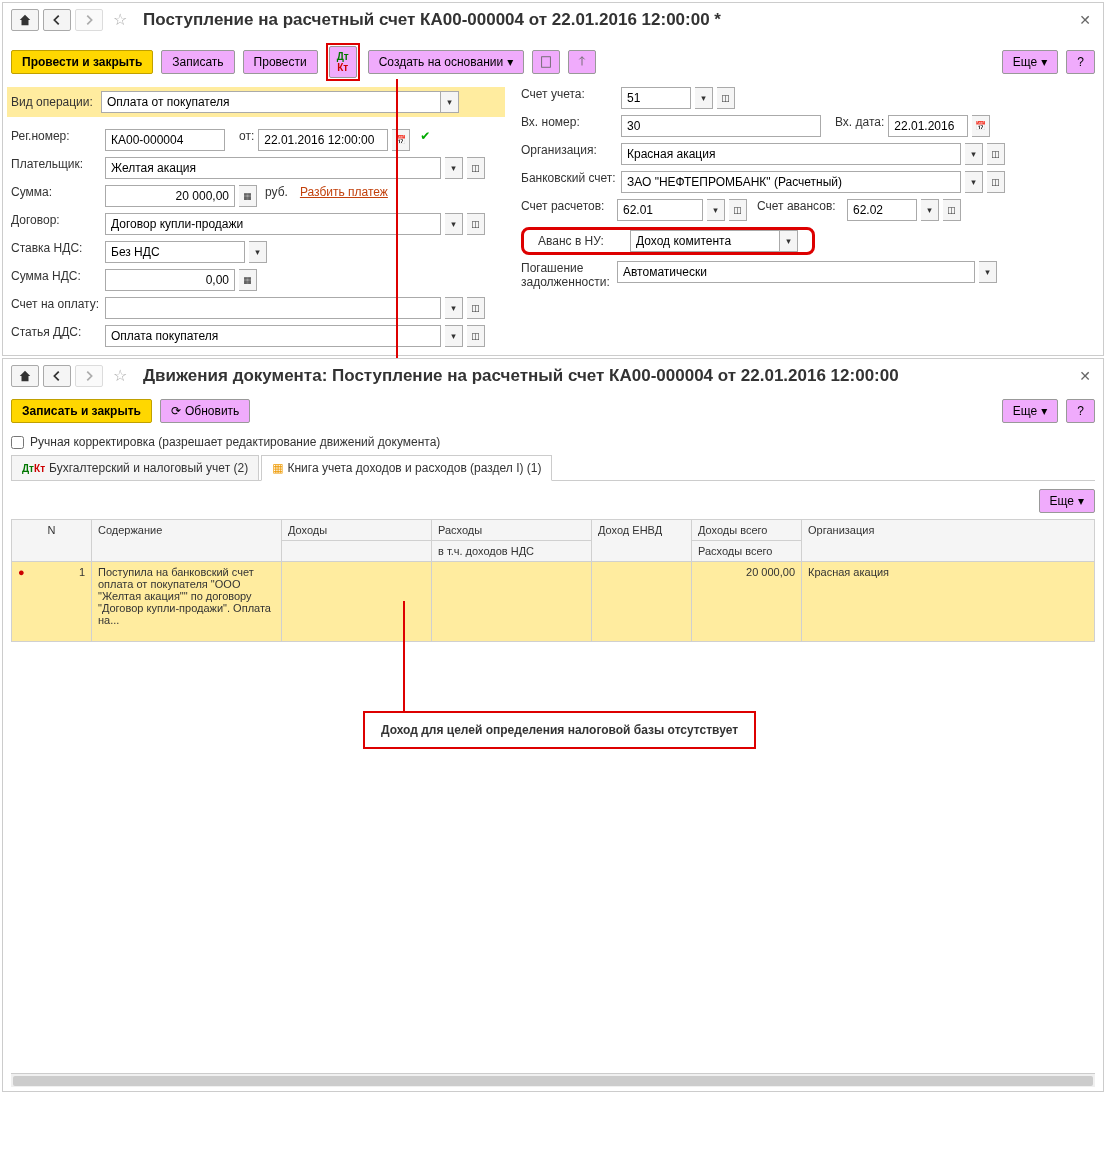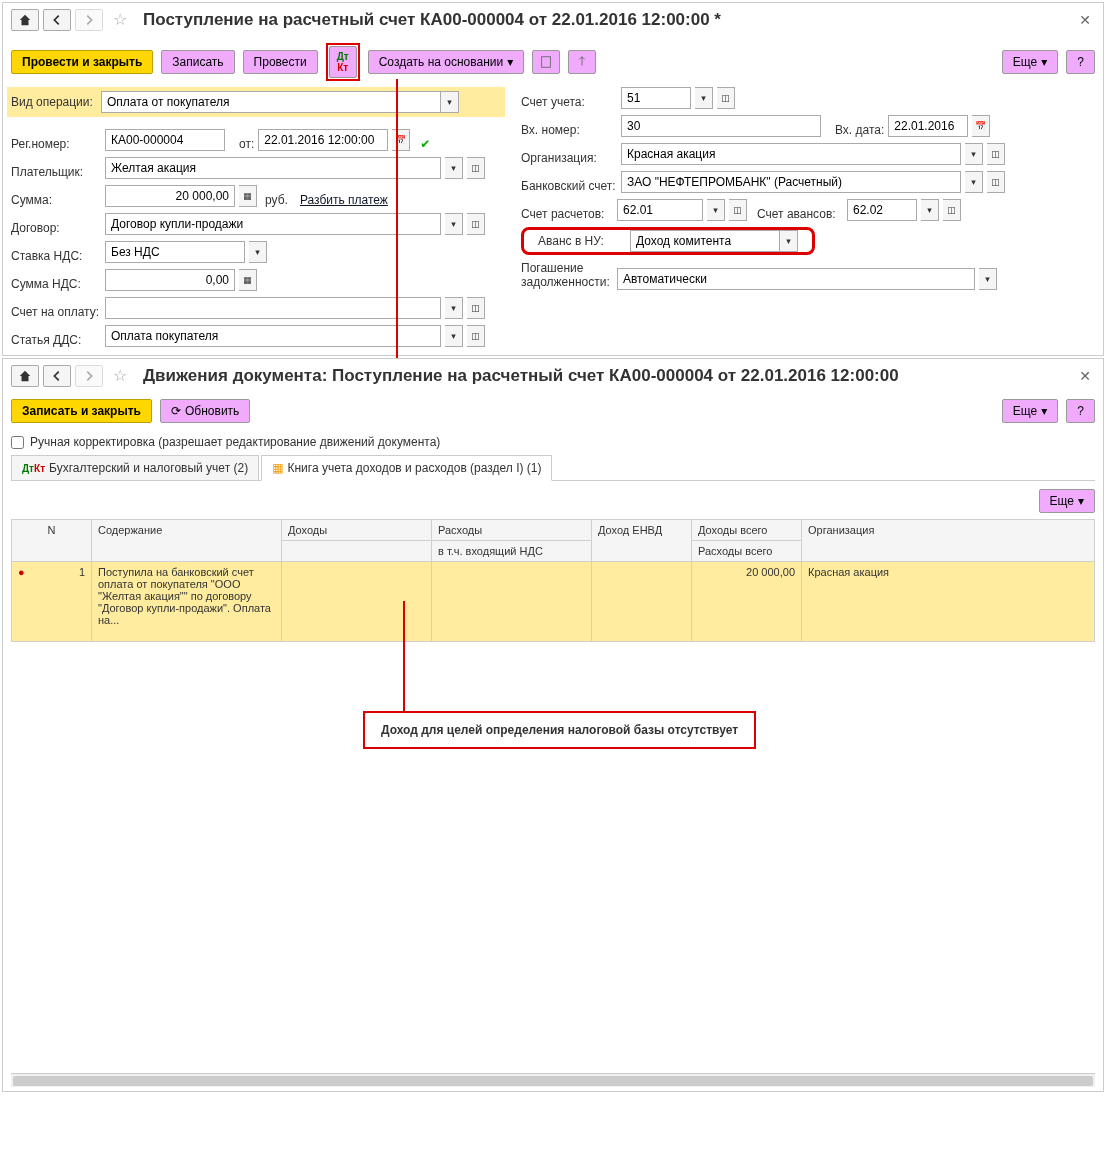--- a/index.html
+++ b/index.html
@@ -13,28 +13,28 @@
 .close-x { font-size: 14px; cursor: pointer; padding: 0 4px; color: #666; }
 .toolbar { display: flex; align-items: center; padding: 6px 8px; gap: 8px; }
 .btn { border: 1px solid #999; background: #f0abfc; padding: 4px 10px; cursor: pointer; border-radius: 2px; font-size: 12px; display: inline-flex; align-items: center; gap: 4px; }
 .btn-yellow { background: #ffd700; border-color: #c0a000; font-weight: bold; }
 .btn-icon { width: 28px; padding: 4px 0; justify-content: center; }
 .spacer { flex: 1; }
 .form-area { padding: 0 8px 8px 8px; }
 .form-col { display: flex; flex-direction: column; gap: 6px; }
 .left-col { width: 490px; }
 .right-col { flex: 1; }
-.field-group { display: flex; align-items: flex-end; gap: 4px; }
+.field-group { display: flex; align-items: flex-start; gap: 4px; }
 .field-label { width: 90px; font-size: 12px; }
 .field-label-r { width: 96px; font-size: 12px; }
 .field-label-r2 { width: 92px; font-size: 12px; }
 .input { border: 1px solid #aaa; padding: 3px 5px; background: #fff; height: 22px; font-size: 12px; }
 .input-btn { width: 18px; height: 22px; border: 1px solid #aaa; border-left: none; background: #f5f5f5; display: inline-flex; align-items: center; justify-content: center; font-size: 9px; cursor: pointer; }
 .hl-row { background: #ffec9f; padding: 4px; margin: 0 -4px 6px -4px; display: flex; align-items: center; }
-.link { color: #0f172a; text-decoration: underline; cursor: pointer; }
+.link { color: #c2410c; text-decoration: underline; cursor: pointer; }
 .red-box { border: 3px solid #d00; border-radius: 8px; padding: 0 14px; display: inline-flex; align-items: center; }
 .red-box-small { border: 2px solid #d00; padding: 1px; }
 .tabs { display: flex; border-bottom: 1px solid #ccc; }
 .tab { padding: 5px 10px; border: 1px solid #ccc; border-bottom: none; background: #f5f5f5; cursor: pointer; display: flex; align-items: center; gap: 4px; font-size: 12px; margin-right: 2px; }
 .tab.active { background: #fff; border-bottom: 1px solid #fff; margin-bottom: -1px; }
 .checkbox-row { display: flex; align-items: center; gap: 6px; padding: 6px 8px; }
 .table-area { padding: 8px; position: relative; }
 .grid { border: 1px solid #ccc; width: 100%; border-collapse: collapse; font-size: 11px; }
 .grid th, .grid td { border: 1px solid #d0d0d0; padding: 4px 6px; text-align: left; vertical-align: top; }
 .grid th { background: #f5f5f5; font-weight: normal; }
@@ -282,21 +282,21 @@
           <th rowspan="2" style="width:80px;text-align:center;">N</th>
           <th rowspan="2" style="width:190px;">Содержание</th>
           <th style="width:150px;">Доходы</th>
           <th style="width:160px;">Расходы</th>
           <th rowspan="2" style="width:100px;">Доход ЕНВД</th>
           <th style="width:110px;">Доходы всего</th>
           <th rowspan="2">Организация</th>
         </tr>
         <tr>
           <th></th>
-          <th>в т.ч. входящий НДС</th>
+          <th>в т.ч. доходов НДС</th>
           <th>Расходы всего</th>
         </tr>
       </thead>
       <tbody>
         <tr class="row-yellow">
           <td class="num-right" style="height:80px;">
             <span style="float:left;color:#c00;">●</span>
             <span>1</span>
           </td>
           <td>Поступила на банковский счет оплата от покупателя "ООО "Желтая акация"" по договору "Договор купли-продажи". Оплата на...</td>

